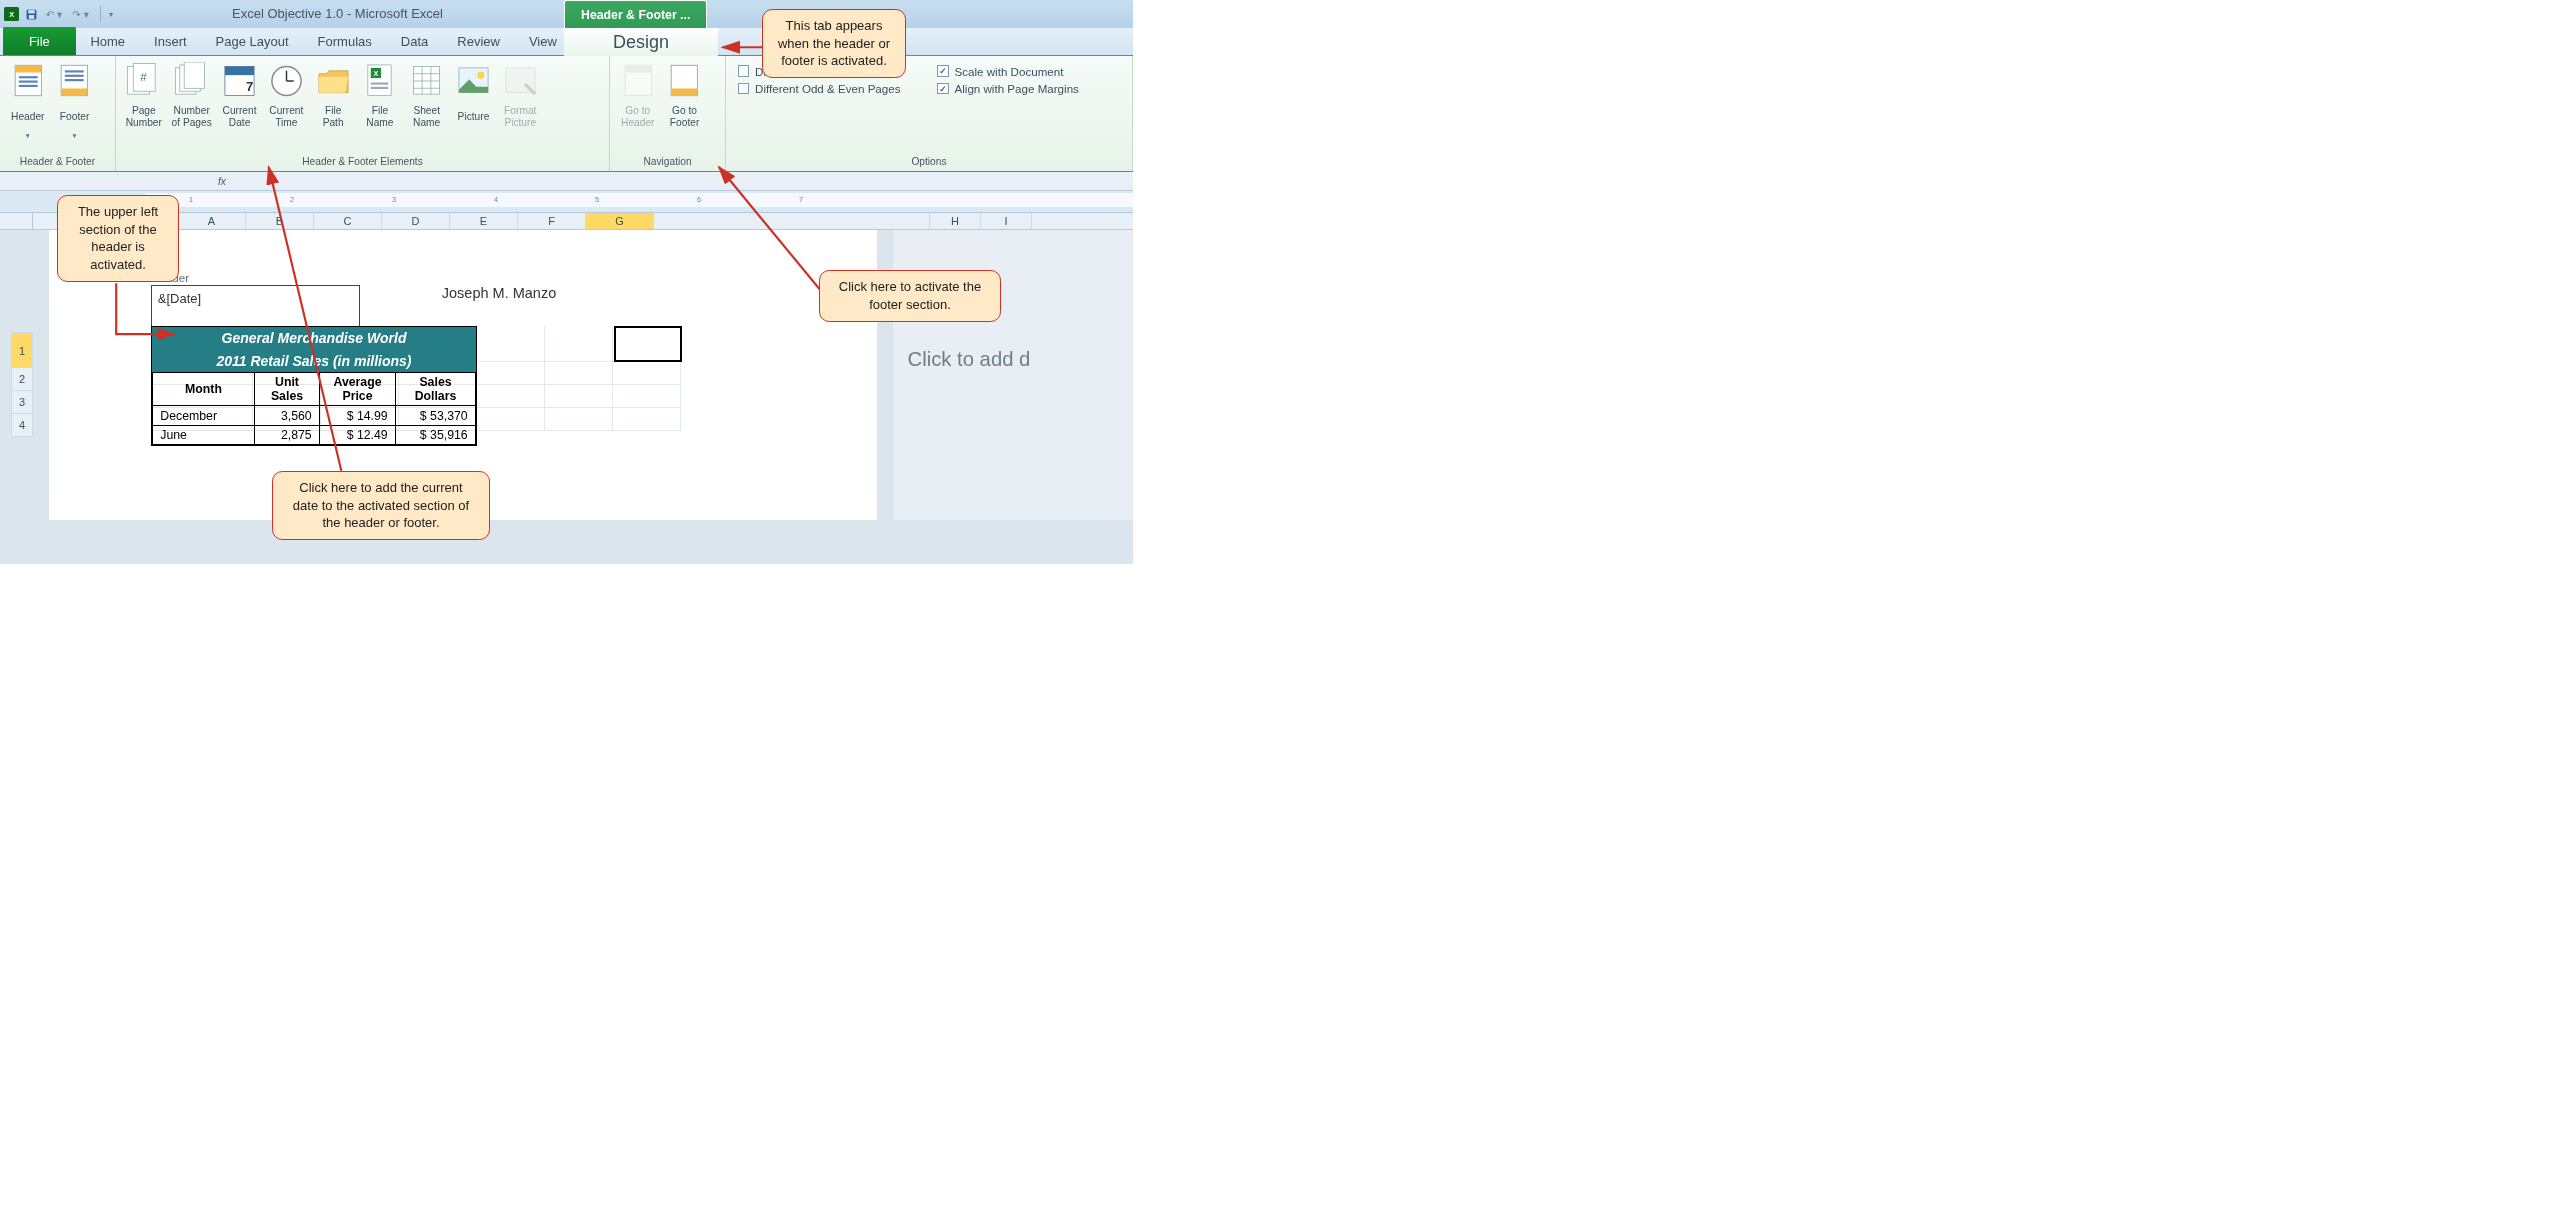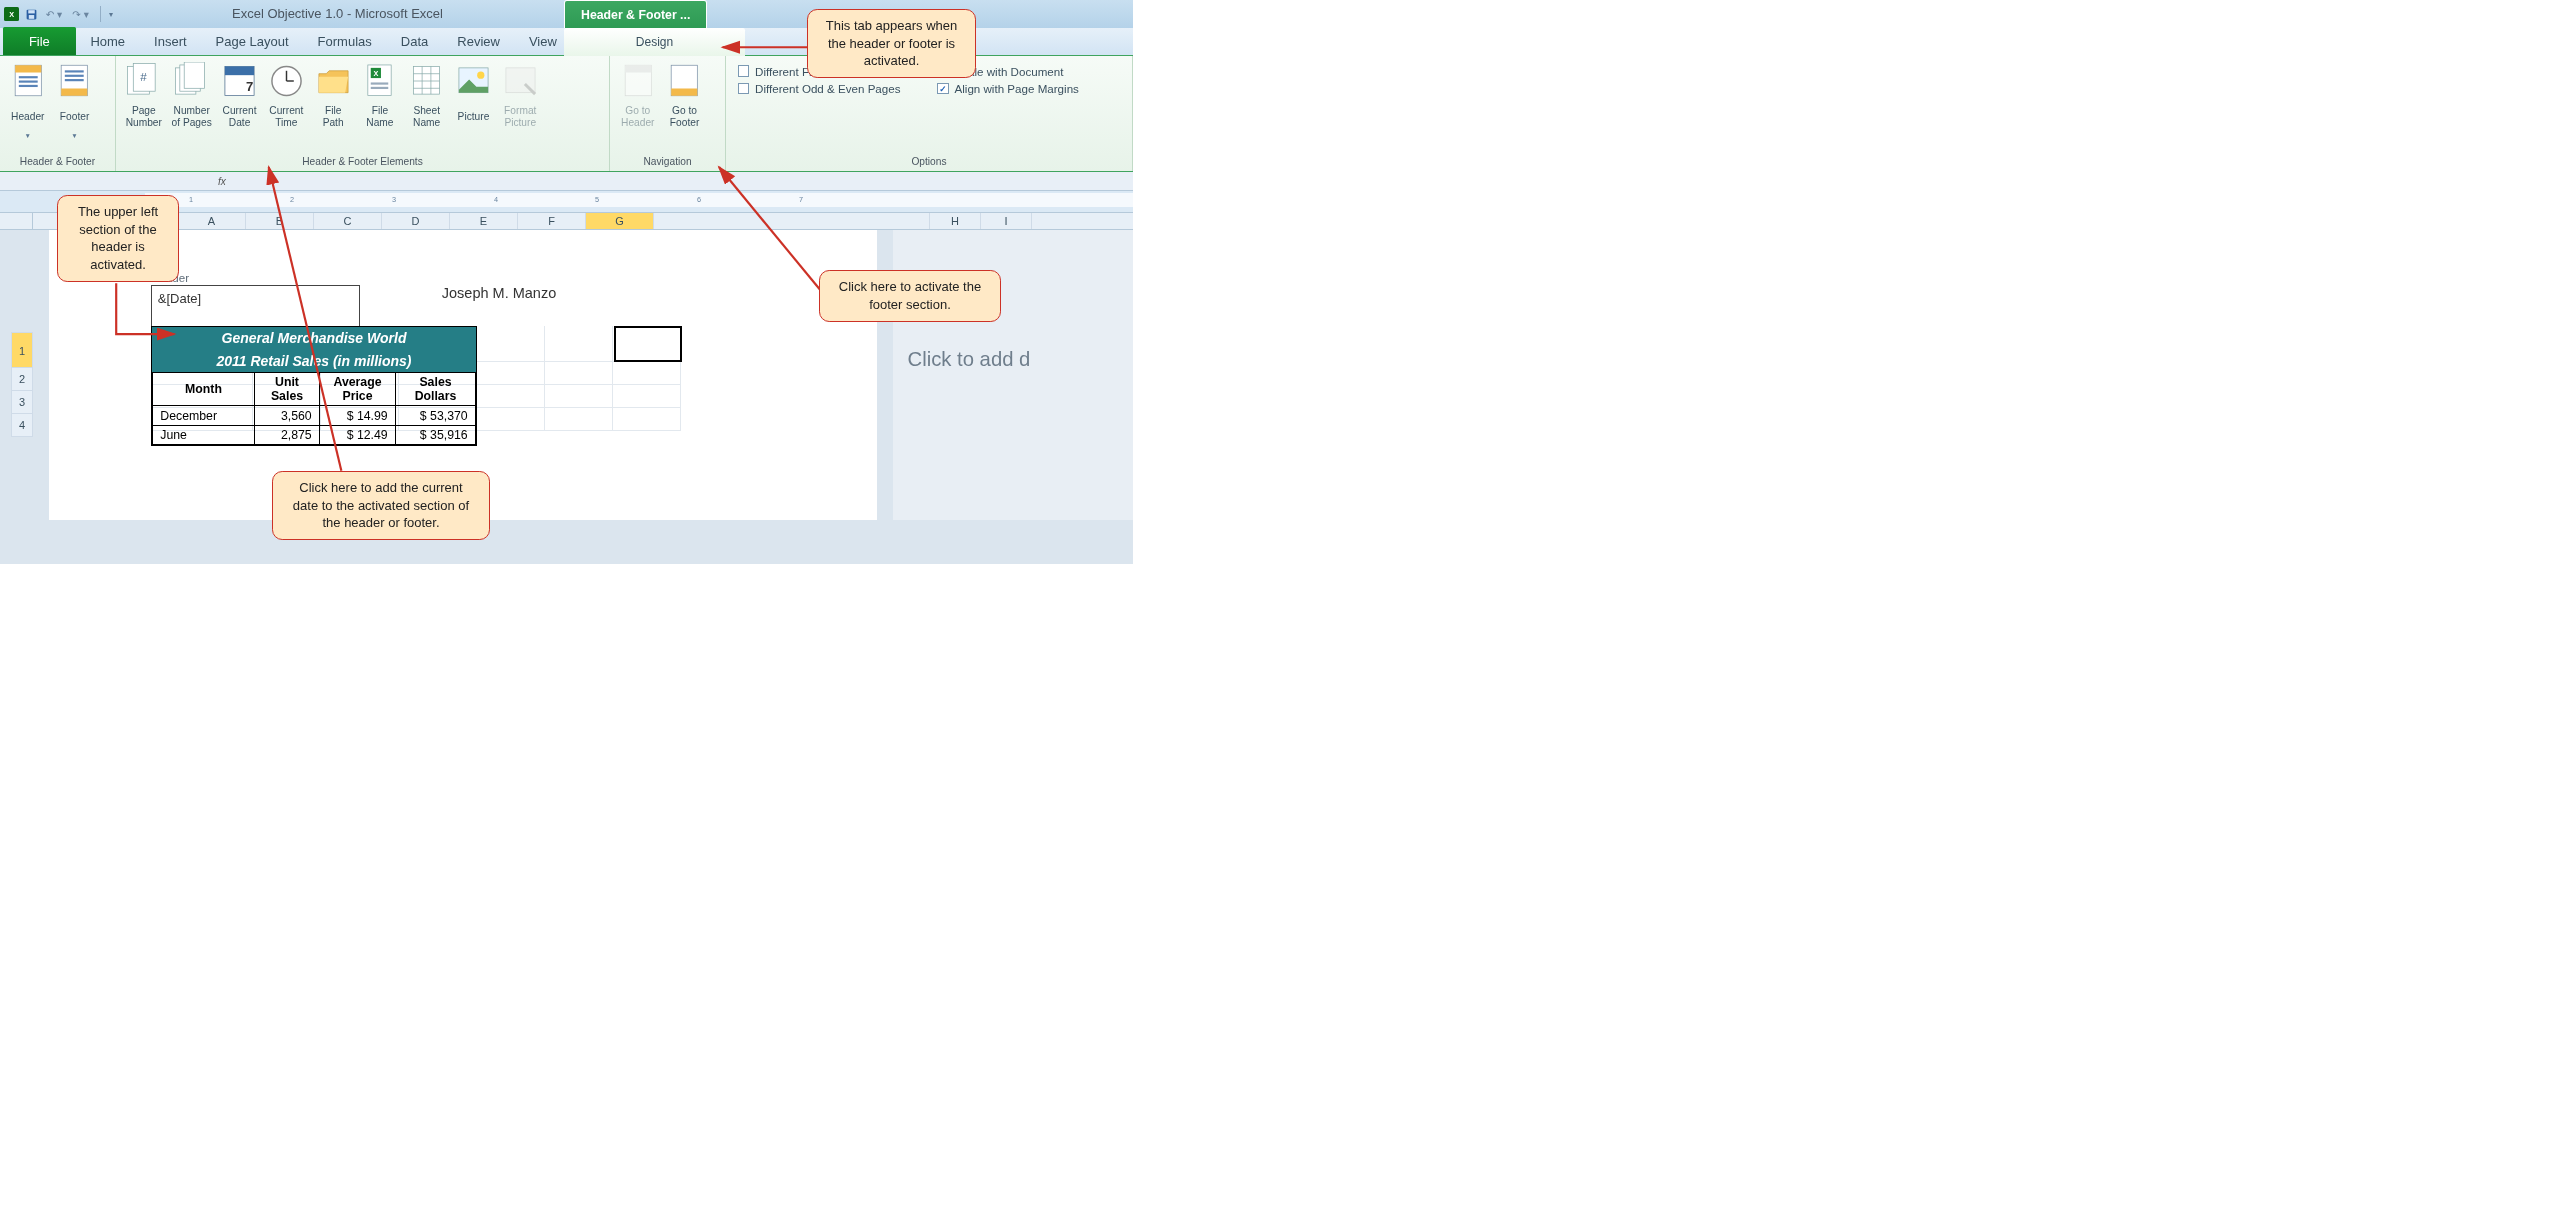--- a/index.html
+++ b/index.html
@@ -14,21 +14,21 @@
   .undo-redo { color:#6b86a0; font-size:10.2px; padding:0 2.2px;}
   .title-text { position:absolute; left:232px; top:5.8px; font-size:13px; color:#4a5560;}
   .contextual-tab { position:absolute; left:564px; top:0; height:28px; padding:0 16px; background:linear-gradient(#3ca861,#2e9a54); color:#fff; font-weight:bold; font-size:12.3px; display:flex; align-items:center; border-radius:2.9px 2.9px 0 0; border:0.7px solid #fff; border-bottom:none;}
   .qat .sep { width:0.7px; height:16px; background:#93aec6; margin:0 2.9px;}
   .qat .custom { color:#5b7894; font-size:8px;}
 
   
   .tabrow { height:28px; background:linear-gradient(#e6f0f9,#d2e4f4); display:flex; align-items:flex-end; position:relative; border-bottom:1.5px solid #3fa45f;}
   .file-tab { background:linear-gradient(#179b32,#0f7d28); color:#fff; height:28px; width:73px; display:flex; align-items:center; justify-content:center; font-size:13px; border-radius:1.5px 1.5px 0 0; margin-left:2.9px;}
   .tab { padding:5.8px 14.5px 5.8px; color:#3a505f; font-size:13px;}
-  .design-tab { position:absolute; left:564px; top:0; height:28px; width:181px; background:linear-gradient(#ffffff,#e9f6ea); display:flex; align-items:center; justify-content:center; color:#3a505f; font-size:12px; border-radius:2.2px 2.2px 0 0;}
+  .design-tab { position:absolute; left:564px; top:0; height:28px; width:154px; background:linear-gradient(#ffffff,#e9f6ea); display:flex; align-items:center; justify-content:center; color:#3a505f; font-size:18px; border-radius:2.2px 2.2px 0 0;}
 
   
   .ribbon { height:116px; background:linear-gradient(#f6fbf7,#e7f3e9); border-bottom:1.5px solid #3fa45f; display:flex;}
   .group { border-right:0.7px solid #c1dac6; display:flex; flex-direction:column; }
   .group-body { flex:1; display:flex; align-items:flex-start; padding:2.9px 4.4px 0;}
   .group-label { text-align:center; font-size:10.2px; color:#4a5560; padding:2.9px 0 4.4px;}
   .rbtn { display:flex; flex-direction:column; align-items:center; justify-content:flex-start; padding:1.5px 4.4px; min-width:44px; text-align:center; font-size:10.2px; color:#3a505f; line-height:1.2;}
   .rbtn .ic { width:38px; height:41px; margin-bottom:1.5px; display:flex; align-items:center; justify-content:center;}
   .rbtn .lbl { min-height:28px; display:flex; align-items:center; justify-content:center; white-space:pre-line;}
   .rbtn .dd { font-size:6.5px; color:#5b7894; margin-top:1.5px;}
@@ -424,21 +424,21 @@
       </tbody>
         </table>
     </div>
   </div>
 
   <div class="page-right">
     <div class="addtxt">Click to add d</div>
   </div>
 </div>
 
-<div class="callout" style="left:807px; top:8.7px; width:169px">This tab appears when the header or footer is activated.</div>
+<div class="callout" style="left:762px; top:8.7px; width:144px">This tab appears when the header or footer is activated.</div>
 <div class="callout" style="left:57px; top:195px; width:122px">The upper left section of the header is activated.</div>
 <div class="callout" style="left:819px; top:270px; width:182px">Click here to activate the footer section.</div>
 <div class="callout" style="left:272px; top:471px; width:218px">Click here to add the current date to the activated section of the header or footer.</div>
 
 <svg class="arrows" width="1133" height="552" viewBox="0 0 1560 760">
   <defs>
       <marker id="ah" markerWidth="10" markerHeight="10" refX="8" refY="3" orient="auto">
         <path d="M0,0 L0,6 L9,3 z" fill="#cc3126"></path>
       </marker>
     </defs>

